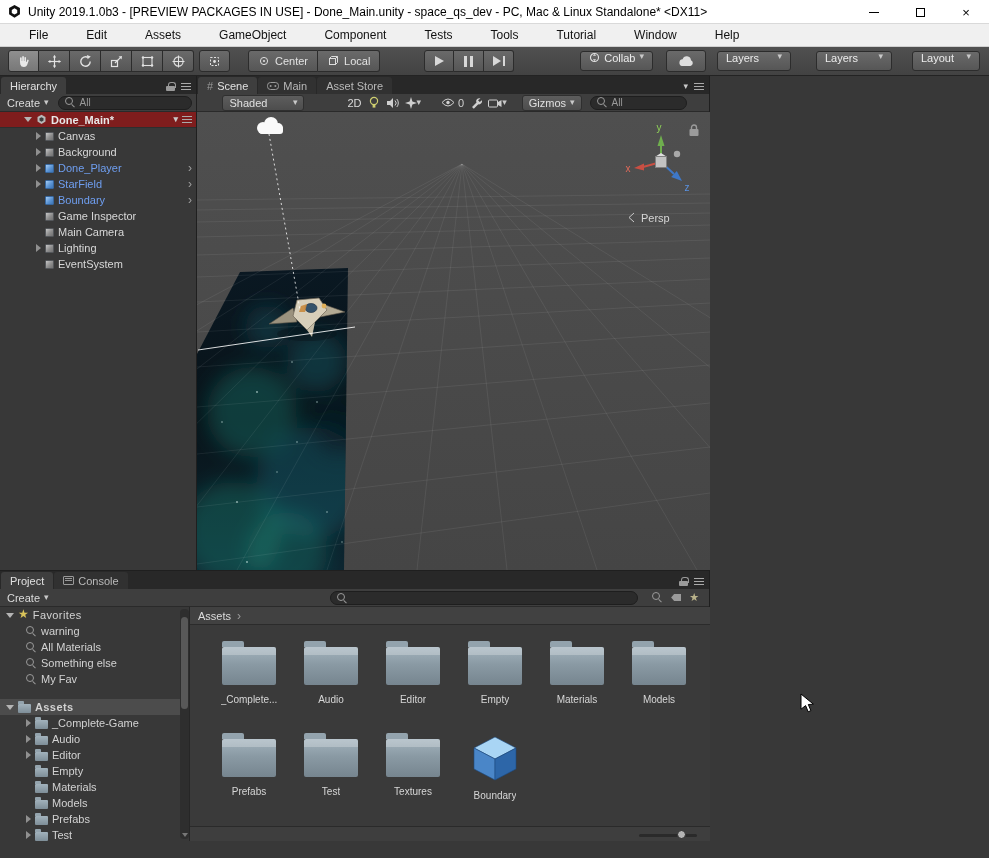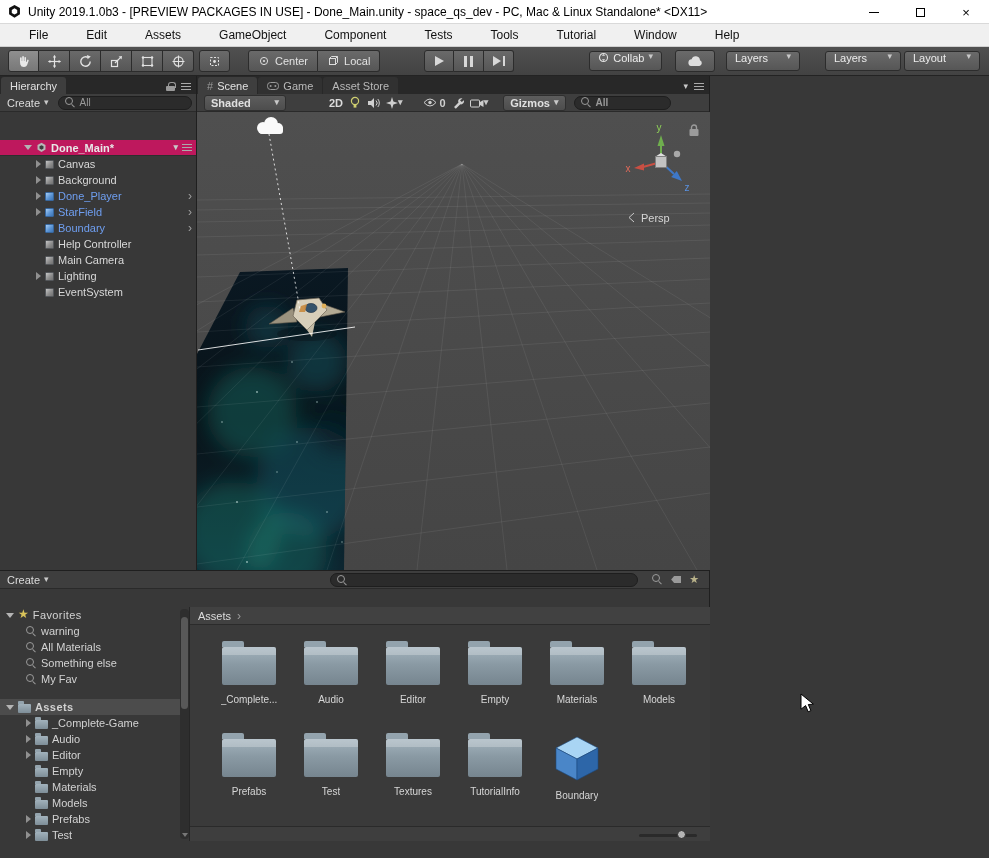--- a/index.html
+++ b/index.html
@@ -82,28 +82,28 @@
   .subbar{height:18px;background:#3e3e3e;border-bottom:1px solid #2a2a2a;display:flex;align-items:center;padding:0 4px;}
   .flat-drop{display:flex;align-items:center;gap:4px;color:#dcdcdc;font-size:11px;padding:0 3px;}
   .search{height:14px;background:#2b2b2b;border:1px solid #1e1e1e;border-radius:8px;display:flex;align-items:center;
           gap:4px;padding:0 6px;color:#9a9a9a;font-size:10px;}
   .mini-btn{height:16px;display:flex;align-items:center;gap:4px;padding:0 6px;border:1px solid #2f2f2f;
             border-radius:3px;background:linear-gradient(#5d5d5d,#4d4d4d);color:#e0e0e0;font-size:11px;}
 
   
   #hierarchy{left:0;top:76px;width:197px;height:494px;border-right:1px solid #1f1f1f;}
   .hrow{height:16px;display:flex;align-items:center;font-size:11px;color:#d8d8d8;padding-left:36px;gap:4px;position:relative;}
-  .hrow.scene-row{padding-left:24px;font-weight:bold;background:#be185d;border-bottom:1px solid #2e2e2e;color:#e8e8e8;margin-top:28px;}
+  .hrow.scene-row{padding-left:24px;font-weight:bold;background:#7f1d1d;border-bottom:1px solid #2e2e2e;color:#e8e8e8;}
   .hrow .prefab-open{position:absolute;right:4px;top:0;color:#9f9f9f;font-size:12px;line-height:16px;}
   .hrow.prefab .hlabel{color:#6f9ff1;}
   .hrow .row-icons{position:absolute;right:4px;display:flex;gap:4px;align-items:center;}
 
   
   #sceneview{left:197px;top:76px;width:513px;height:494px;border-right:1px solid #1f1f1f;}
-  .scene-sub{justify-content:flex-start;gap:0;font-weight:bold;}
+  .scene-sub{justify-content:center;gap:0;}
   .sv-ico{display:flex;align-items:center;justify-content:center;height:16px;padding:0 3px;}
   .scene-body{position:absolute;left:0;top:36px;width:513px;height:458px;}
 
   
   #inspector{left:710px;top:76px;width:279px;height:765px;}
   .info-icon{width:10px;height:10px;border-radius:50%;background:#7c92ac;color:#fff;font-size:8px;line-height:10px;
              text-align:center;font-weight:bold;flex:none;}
   .info-icon::after{content:"i";}
 
   
@@ -306,21 +306,21 @@
         </div>
       </div>
       <div class="drop-btn" style="margin-left:11px;width:74px;justify-content:space-between;">
         <span>Layers</span>
         <span class="caret">▾</span>
       </div>
       <div class="drop-btn" style="margin-left:25px;width:76px;justify-content:space-between;">
         <span>Layers</span>
         <span class="caret">▾</span>
       </div>
-      <div class="drop-btn" style="margin-left:3px;width:76px;justify-content:space-between;">
+      <div class="drop-btn" style="margin-left:20px;width:68px;justify-content:space-between;">
         <span>Layout</span>
         <span class="caret">▾</span>
       </div>
     </div>
   </div>
 
   <div id="hierarchy" class="panel">
     <div class="panel-head">
       <div class="tab active">
           <span>Hierarchy</span>
@@ -378,21 +378,21 @@
       </div>
       <div class="hrow prefab">
         <span class="tri-r tri-hidden"></span>
           <span class="cube-icon prefab"></span>
         <span class="hlabel">Boundary</span>
         <span class="prefab-open">›</span>
       </div>
       <div class="hrow">
         <span class="tri-r tri-hidden"></span>
           <span class="cube-icon"></span>
-        <span class="hlabel">Help Controller</span>
+        <span class="hlabel">Game Inspector</span>
       </div>
       <div class="hrow">
         <span class="tri-r tri-hidden"></span>
           <span class="cube-icon"></span>
         <span class="hlabel">Main Camera</span>
       </div>
       <div class="hrow">
         <span class="tri-r"></span>
           <span class="cube-icon"></span>
         <span class="hlabel">Lighting</span>
@@ -410,21 +410,21 @@
       <div class="tab active">
         <span style="color:#9a9a9a;">#</span>
         <span>Scene</span>
       </div>
       <div class="tab">
         <svg width="12" height="8" viewBox="0 0 12 8">
             <rect x="0.5" y="0.5" width="11" height="7" rx="3" fill="none" stroke="#9a9a9a"></rect>
             <circle cx="3.6" cy="4" r="1" fill="#9a9a9a"></circle>
             <circle cx="8.4" cy="4" r="1" fill="#9a9a9a"></circle>
           </svg>
-        <span>Game</span>
+        <span>Main</span>
       </div>
       <div class="tab">
         <span>Asset Store</span>
       </div>
       <div class="head-icons">
         <span class="caret">▾</span>
         <span class="hamb"></span>
       </div>
     </div>
 
@@ -600,20 +600,33 @@
         <g transform="translate(492,12)">
           <path d="M2.5 5 V3.5 a2.5 2.5 0 0 1 5 0 V5" fill="none" stroke="#9b9b9b" stroke-width="1.4"></path>
           <rect x="0.5" y="5" width="9" height="7" rx="1" fill="#9b9b9b"></rect>
         </g>
       </svg>
     </div>
   </div>
 
 
   <div id="project" class="panel">
+    <div class="panel-head">
+      <div class="tab active">
+        <span>Project</span>
+      </div>
+      <div class="tab">
+        <span class="console-icon"></span>
+        <span>Console</span>
+      </div>
+      <div class="head-icons">
+        <span class="lock"></span>
+        <span class="hamb"></span>
+      </div>
+    </div>
     <div class="subbar" style="position:relative;">
       <div class="flat-drop">
         <span>Create</span>
         <span class="caret">▾</span>
       </div>
       <div class="search proj-search">
         <span class="mag"></span>
       </div>
       <div class="proj-icons">
         <span class="mag"></span>
@@ -732,24 +745,20 @@
             <span class="bigfolder"></span>
             <span class="pitem-label">Prefabs</span>
           </div>
           <div class="pitem">
             <span class="bigfolder"></span>
             <span class="pitem-label">Test</span>
           </div>
           <div class="pitem">
             <span class="bigfolder"></span>
             <span class="pitem-label">Textures</span>
-          </div>
-          <div class="pitem">
-            <span class="bigfolder"></span>
-            <span class="pitem-label">TutorialInfo</span>
           </div>
           <div class="pitem">
             <svg class="bigcube" width="46" height="46" viewBox="0 0 46 46">
               <polygon points="23,2 44,13 23,24 2,13" fill="#a9d5f4" stroke="#1d4a80" stroke-width="0.6"></polygon>
               <polygon points="2,13 23,24 23,45 2,34" fill="#4a86c8" stroke="#1d4a80" stroke-width="0.6"></polygon>
               <polygon points="44,13 23,24 23,45 44,34" fill="#2d66a8" stroke="#1d4a80" stroke-width="0.6"></polygon>
             </svg>
             <span class="pitem-label">Boundary</span>
           </div>
         </div>

